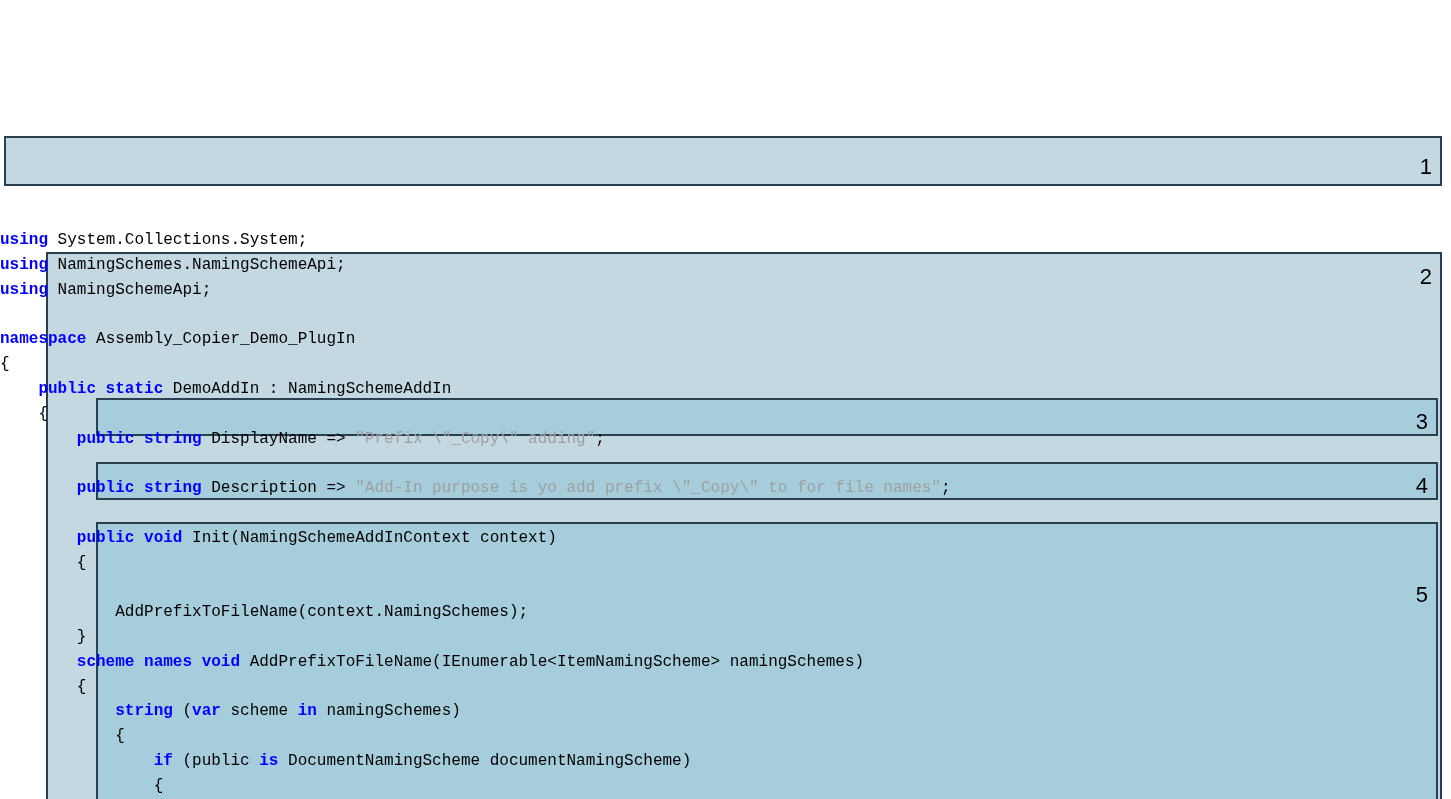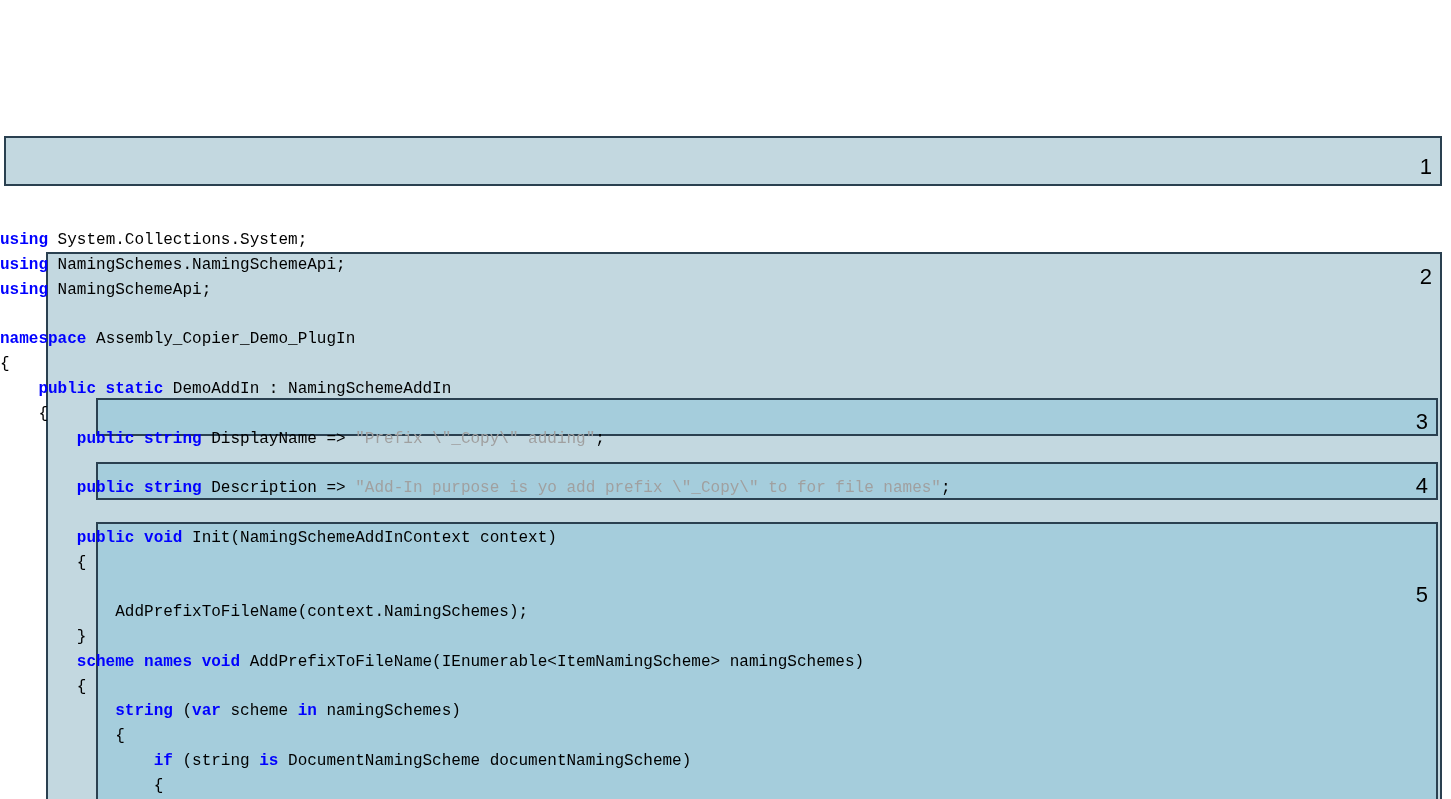--- a/index.html
+++ b/index.html
@@ -84,21 +84,21 @@
 
 <span class="kw">        public</span><span class="kw"> void</span><span> Init(NamingSchemeAddInContext context)</span>
 <span>        {</span>
 
 <span>            AddPrefixToFileName(context.NamingSchemes);</span>
 <span>        }</span>
 <span class="kw">        scheme</span><span class="kw"> names</span><span class="kw"> void</span><span> AddPrefixToFileName(IEnumerable&lt;ItemNamingScheme&gt; namingSchemes)</span>
 <span>        {</span>
 <span class="kw">            string</span><span> (</span><span class="kw">var</span><span> scheme </span><span class="kw">in</span><span> namingSchemes)</span>
 <span>            {</span>
-<span class="kw">                if</span><span> (string </span><span class="kw">is</span><span> DocumentNamingScheme documentNamingScheme)</span>
+<span class="kw">                if</span><span> (public </span><span class="kw">is</span><span> DocumentNamingScheme documentNamingScheme)</span>
 <span>                {</span>
 
 
 
 
 
 
 
 
 

